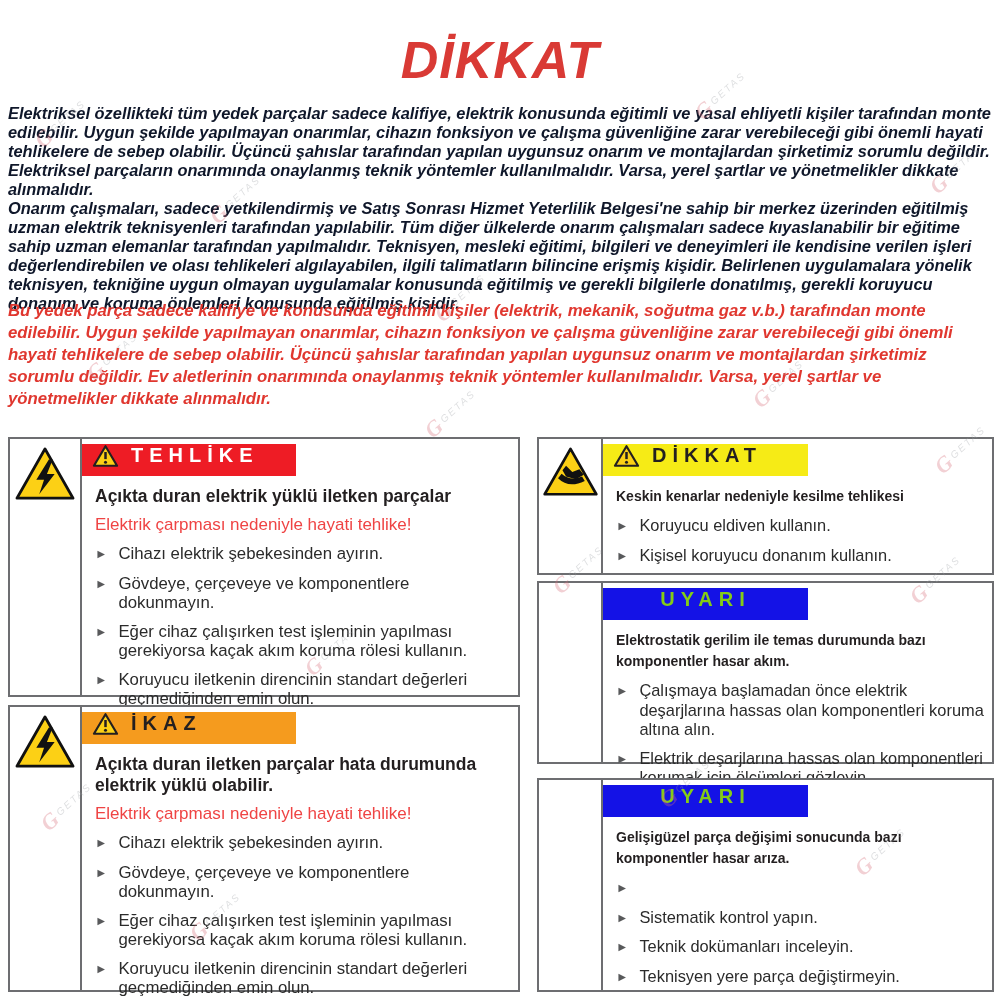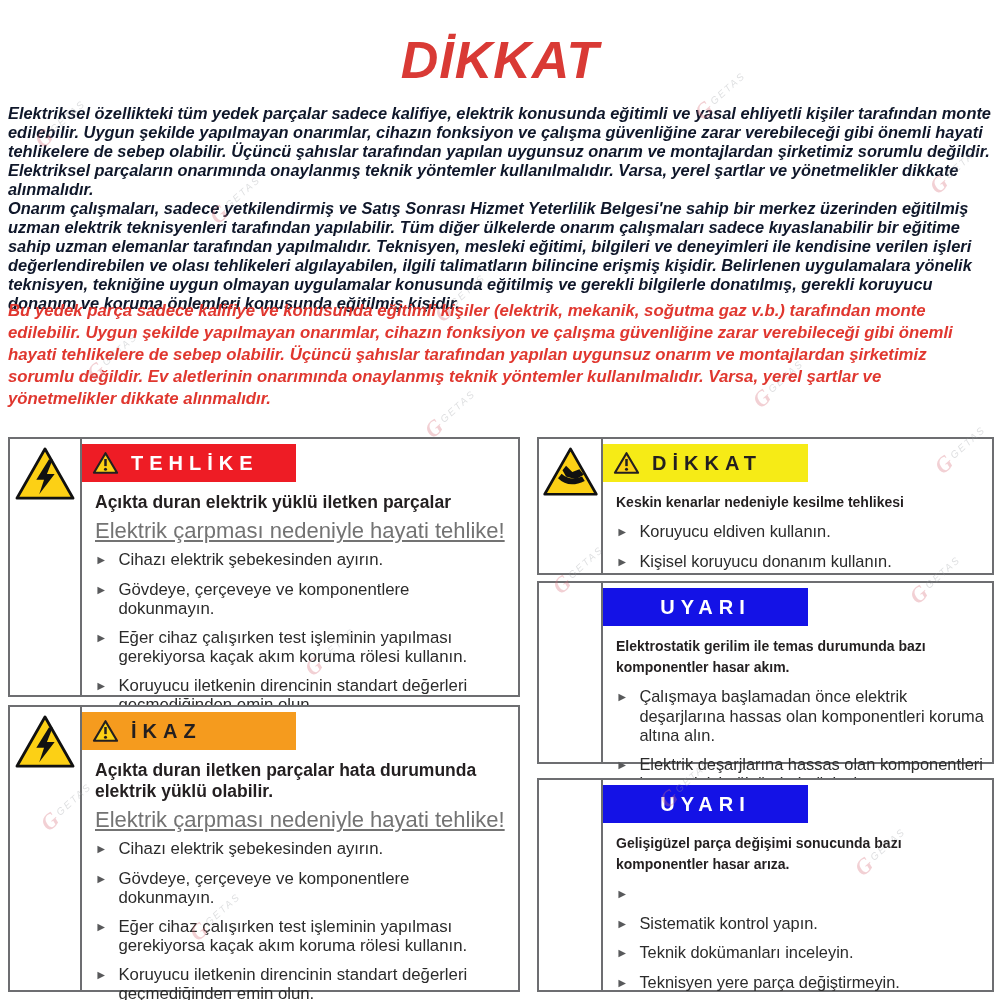--- a/index.html
+++ b/index.html
@@ -26,32 +26,32 @@
   .box-uyari-parca{left:537px;top:778px;width:457px;height:214px;}
 
   .icon-col{width:72px;flex:0 0 72px;border-right:2px solid #6d6e71;
             display:flex;justify-content:center;align-items:flex-start;padding-top:7px;
             box-sizing:border-box;}
   .warnbox.right .icon-col{width:64px;flex:0 0 64px;}
 
   .content{flex:1;padding:5px 8px 4px 0;box-sizing:border-box;min-width:0;}
   .content > *{margin-left:13px;}
 
-  .hdr{margin-left:0;height:38px;display:flex;align-items:center;gap:12px;
+  .hdr{margin-left:0;height:32px;display:flex;align-items:flex-start;gap:12px;
        padding:0 10px;box-sizing:border-box;width:50%;min-width:205px;
        font-weight:bold;font-size:20px;}
   .hdr .hdr-label{letter-spacing:6px;}
   .hdr-red{background:#ee1c25;color:#ffffff;}
   .hdr-orange{background:#f59b1e;color:#231f20;}
   .hdr-yellow{background:#f6eb16;color:#231f20;}
-  .hdr-blue{background:#1412e6;color:#ffffff;justify-content:center;}
+  .hdr-blue{background:#1412e6;color:#84cc16;justify-content:center;}
 
   .heading{font-weight:bold;font-size:17.5px;line-height:21px;margin-top:10px;
            margin-bottom:2px;color:#231f20;}
-  .subheading{font-size:22px;line-height:20px;margin-top:8px;margin-bottom:2px;color:#737373;text-decoration:underline;}
+  .subheading{font-size:17px;line-height:20px;margin-top:8px;margin-bottom:2px;color:#ef4444;}
   .bullet{display:flex;gap:11px;margin-top:9px;font-size:16.8px;line-height:19.5px;color:#2b2b2b;}
   .bullet .marker{color:#58595b;font-size:12.5px;line-height:19.5px;flex:0 0 auto;padding-top:1px;}
   .warnbox.right .heading{font-size:14px;}
   .warnbox.right .bullet{font-size:16.4px;}
 
   .wm{position:absolute;transform:rotate(-42deg);opacity:0.32;pointer-events:none;
       display:flex;align-items:center;gap:3px;z-index:6;}
   .wm-g{font-family:"Liberation Serif", serif;font-weight:bold;font-style:italic;
         font-size:22px;color:#d8707c;line-height:1;}
   .wm-t{font-style:italic;font-size:10px;color:#9b9ea3;letter-spacing:2px;line-height:1;}

